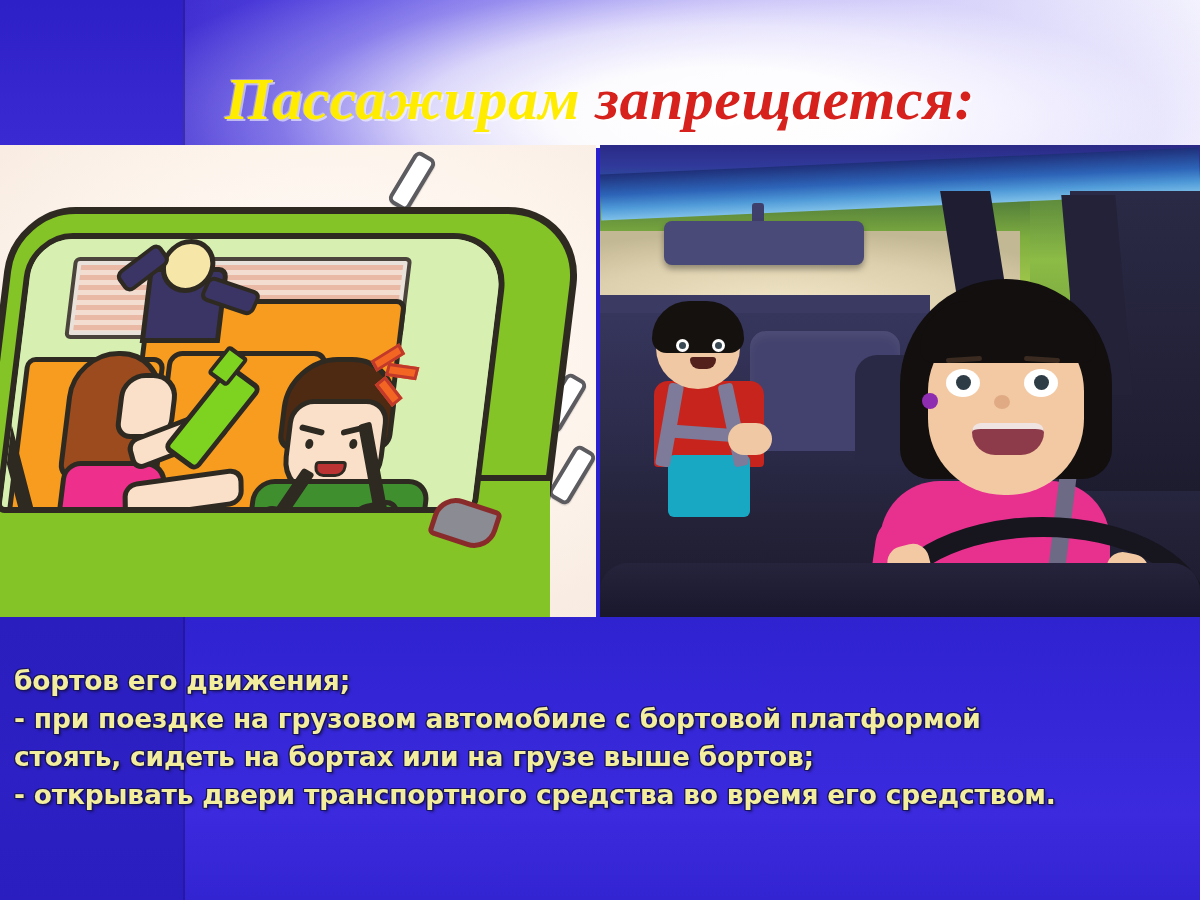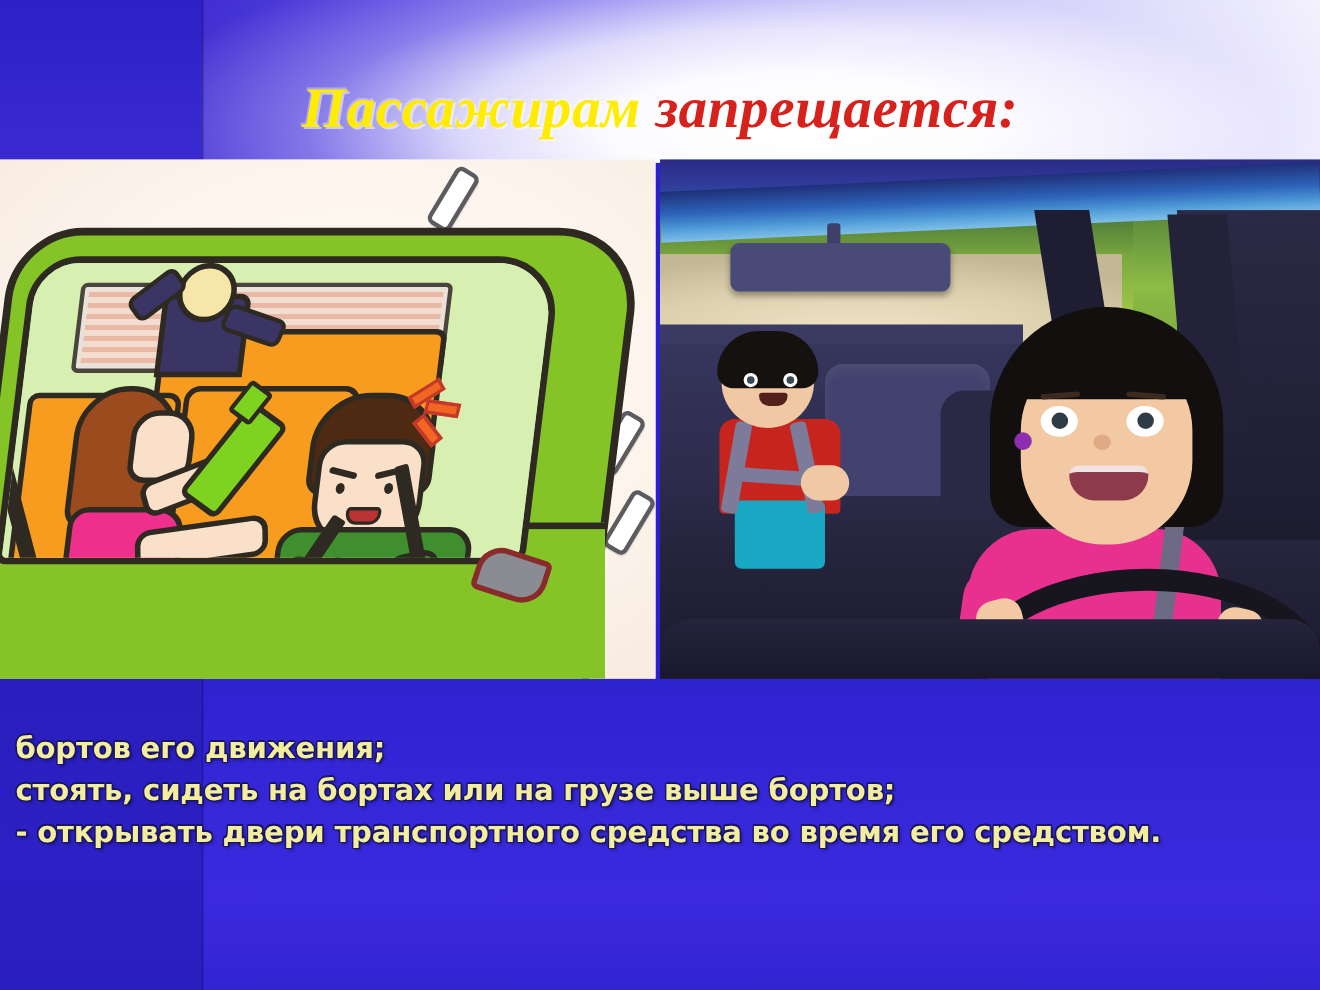--- a/index.html
+++ b/index.html
@@ -38,21 +38,21 @@
   .bg-divider{
     position:absolute;left:183px;top:0;width:2px;height:900px;
     background:rgba(20,10,110,.45);
   }
 
   
   .title{
     position:absolute;left:0;top:60px;width:1200px;height:80px;
     text-align:center;white-space:nowrap;
     font-family:"Liberation Serif", serif;
-    font-weight:bold;font-style:italic;font-size:52px;line-height:78px;
+    font-weight:bold;font-style:italic;font-size:60px;line-height:78px;
     letter-spacing:.5px;
   }
   .title .t-yellow{color:#FFEC00;text-shadow:2px 2px 0 rgba(255,255,255,.55), -1px -1px 0 rgba(255,255,255,.35);}
   .title .t-red{color:#D6211C;text-shadow:2px 2px 0 rgba(255,255,255,.55), -1px -1px 0 rgba(255,255,255,.35);}
 
   
   .panel{position:absolute;top:145px;height:472px;overflow:hidden;}
   .panel-left{left:0;width:596px;background:#fdf6f0;}
   .panel-right{left:600px;width:600px;background:#2d4f78;}
 
@@ -294,17 +294,18 @@
     <div class="sw"></div>
     <div class="sw-spoke" style="left:300px;top:440px;width:240px;height:18px;transform:rotate(-4deg);"></div>
     <div class="w-hand" style="left:288px;top:400px;transform:rotate(-14deg);"></div>
     <div class="w-hand" style="left:506px;top:408px;transform:rotate(12deg);"></div>
 
     <div class="rp-dash"></div>
   </div>
 
   <div class="body-text">
     <p>бортов его движения;</p>
+    <p>- при поездке на грузовом автомобиле с бортовой платформой</p>
     <p>стоять, сидеть на бортах или на грузе выше бортов;</p>
     <p>- открывать двери транспортного средства во время его средством.</p>
   </div>
 
 </div>
 
 </body></html>

